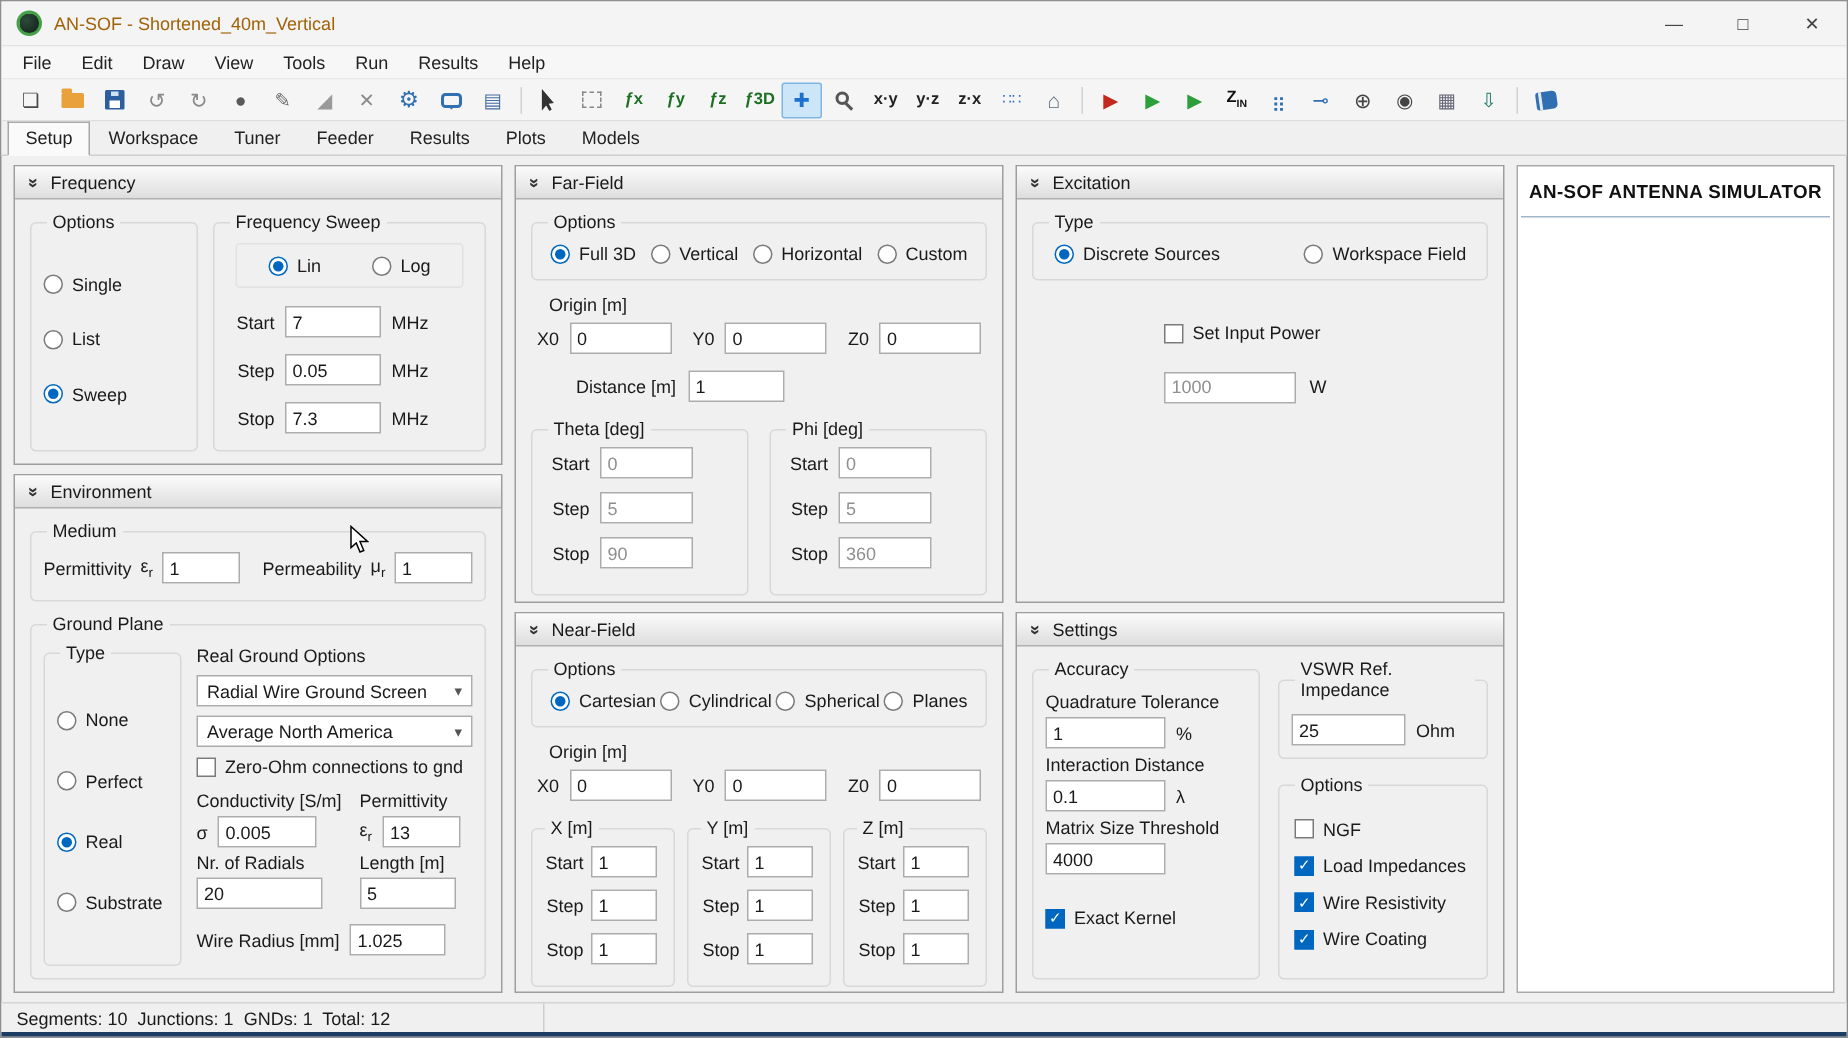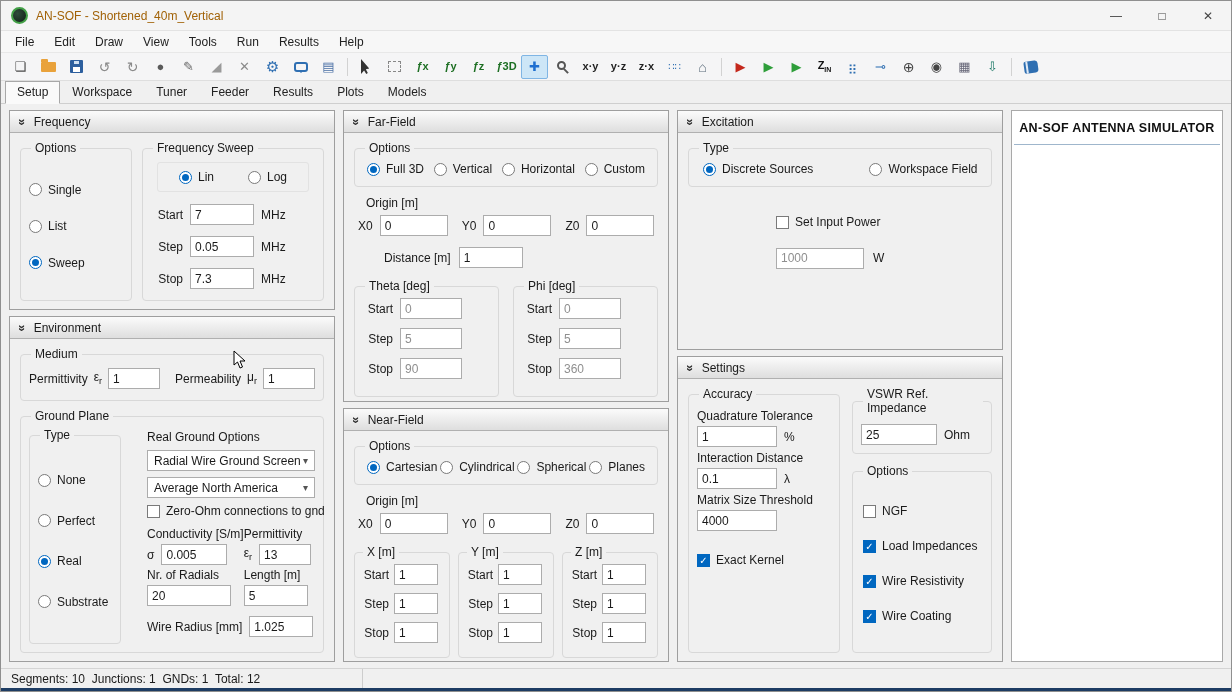--- a/index.html
+++ b/index.html
@@ -103,22 +103,22 @@
               display:flex; gap:34px; justify-content:center; }
   .sweep .frow { margin-bottom:11px; }
   .sweep .flab { width:32px; }
 
   
   .pbody.env { display:flex; flex-direction:column; gap:8px; }
   .med-row { display:flex; align-items:center; gap:6px; padding:2px 0 3px; }
   .grp.gp { flex:1; min-height:0; }
   .gp-body { display:flex; gap:10px; height:100%; }
   .grp.gtype { width:92px; }
-  .gp-right { flex:1; display:flex; flex-direction:column; gap:6px; padding-top:2px; min-width:0;margin-left:16px; }
-  .two-col { display:flex; }
+  .gp-right { flex:1; display:flex; flex-direction:column; gap:6px; padding-top:2px; min-width:0; }
+  .two-col { display:flex; gap:12px; }
   .tc { display:flex; flex-direction:column; }
   .wr-row { margin-top:4px; }
 
   
   .ff-opts { display:flex; justify-content:space-between; padding:2px 4px; }
   .origin-label { margin:9px 0 5px 12px; }
   .origin-row { display:flex; gap:14px; align-items:center; margin-left:4px; }
   .dist-row { margin:11px 0 11px 30px; display:flex; gap:8px; align-items:center; }
   .tp-row { display:flex; gap:14px; margin-top:2px; }
   .grp.tp { flex:1; }
@@ -626,21 +626,21 @@
                 <input class="tf w44" value="1" style="">
                 </div>
             </fieldset>
           </div>
         </div>
       </div>
     </div>
 
     <div class="col">
 
-      <div class="panel" style="height:240px">
+      <div class="panel" style="height:292px">
         <div class="phead">
           <span class="chev"></span>
           <span>Excitation</span>
         </div>
         <div class="pbody">
           <fieldset class="grp">
             <legend>Type</legend>
             <div class="exc-type-row">
               <label class="radio on">
                 <span class="rb"></span>

